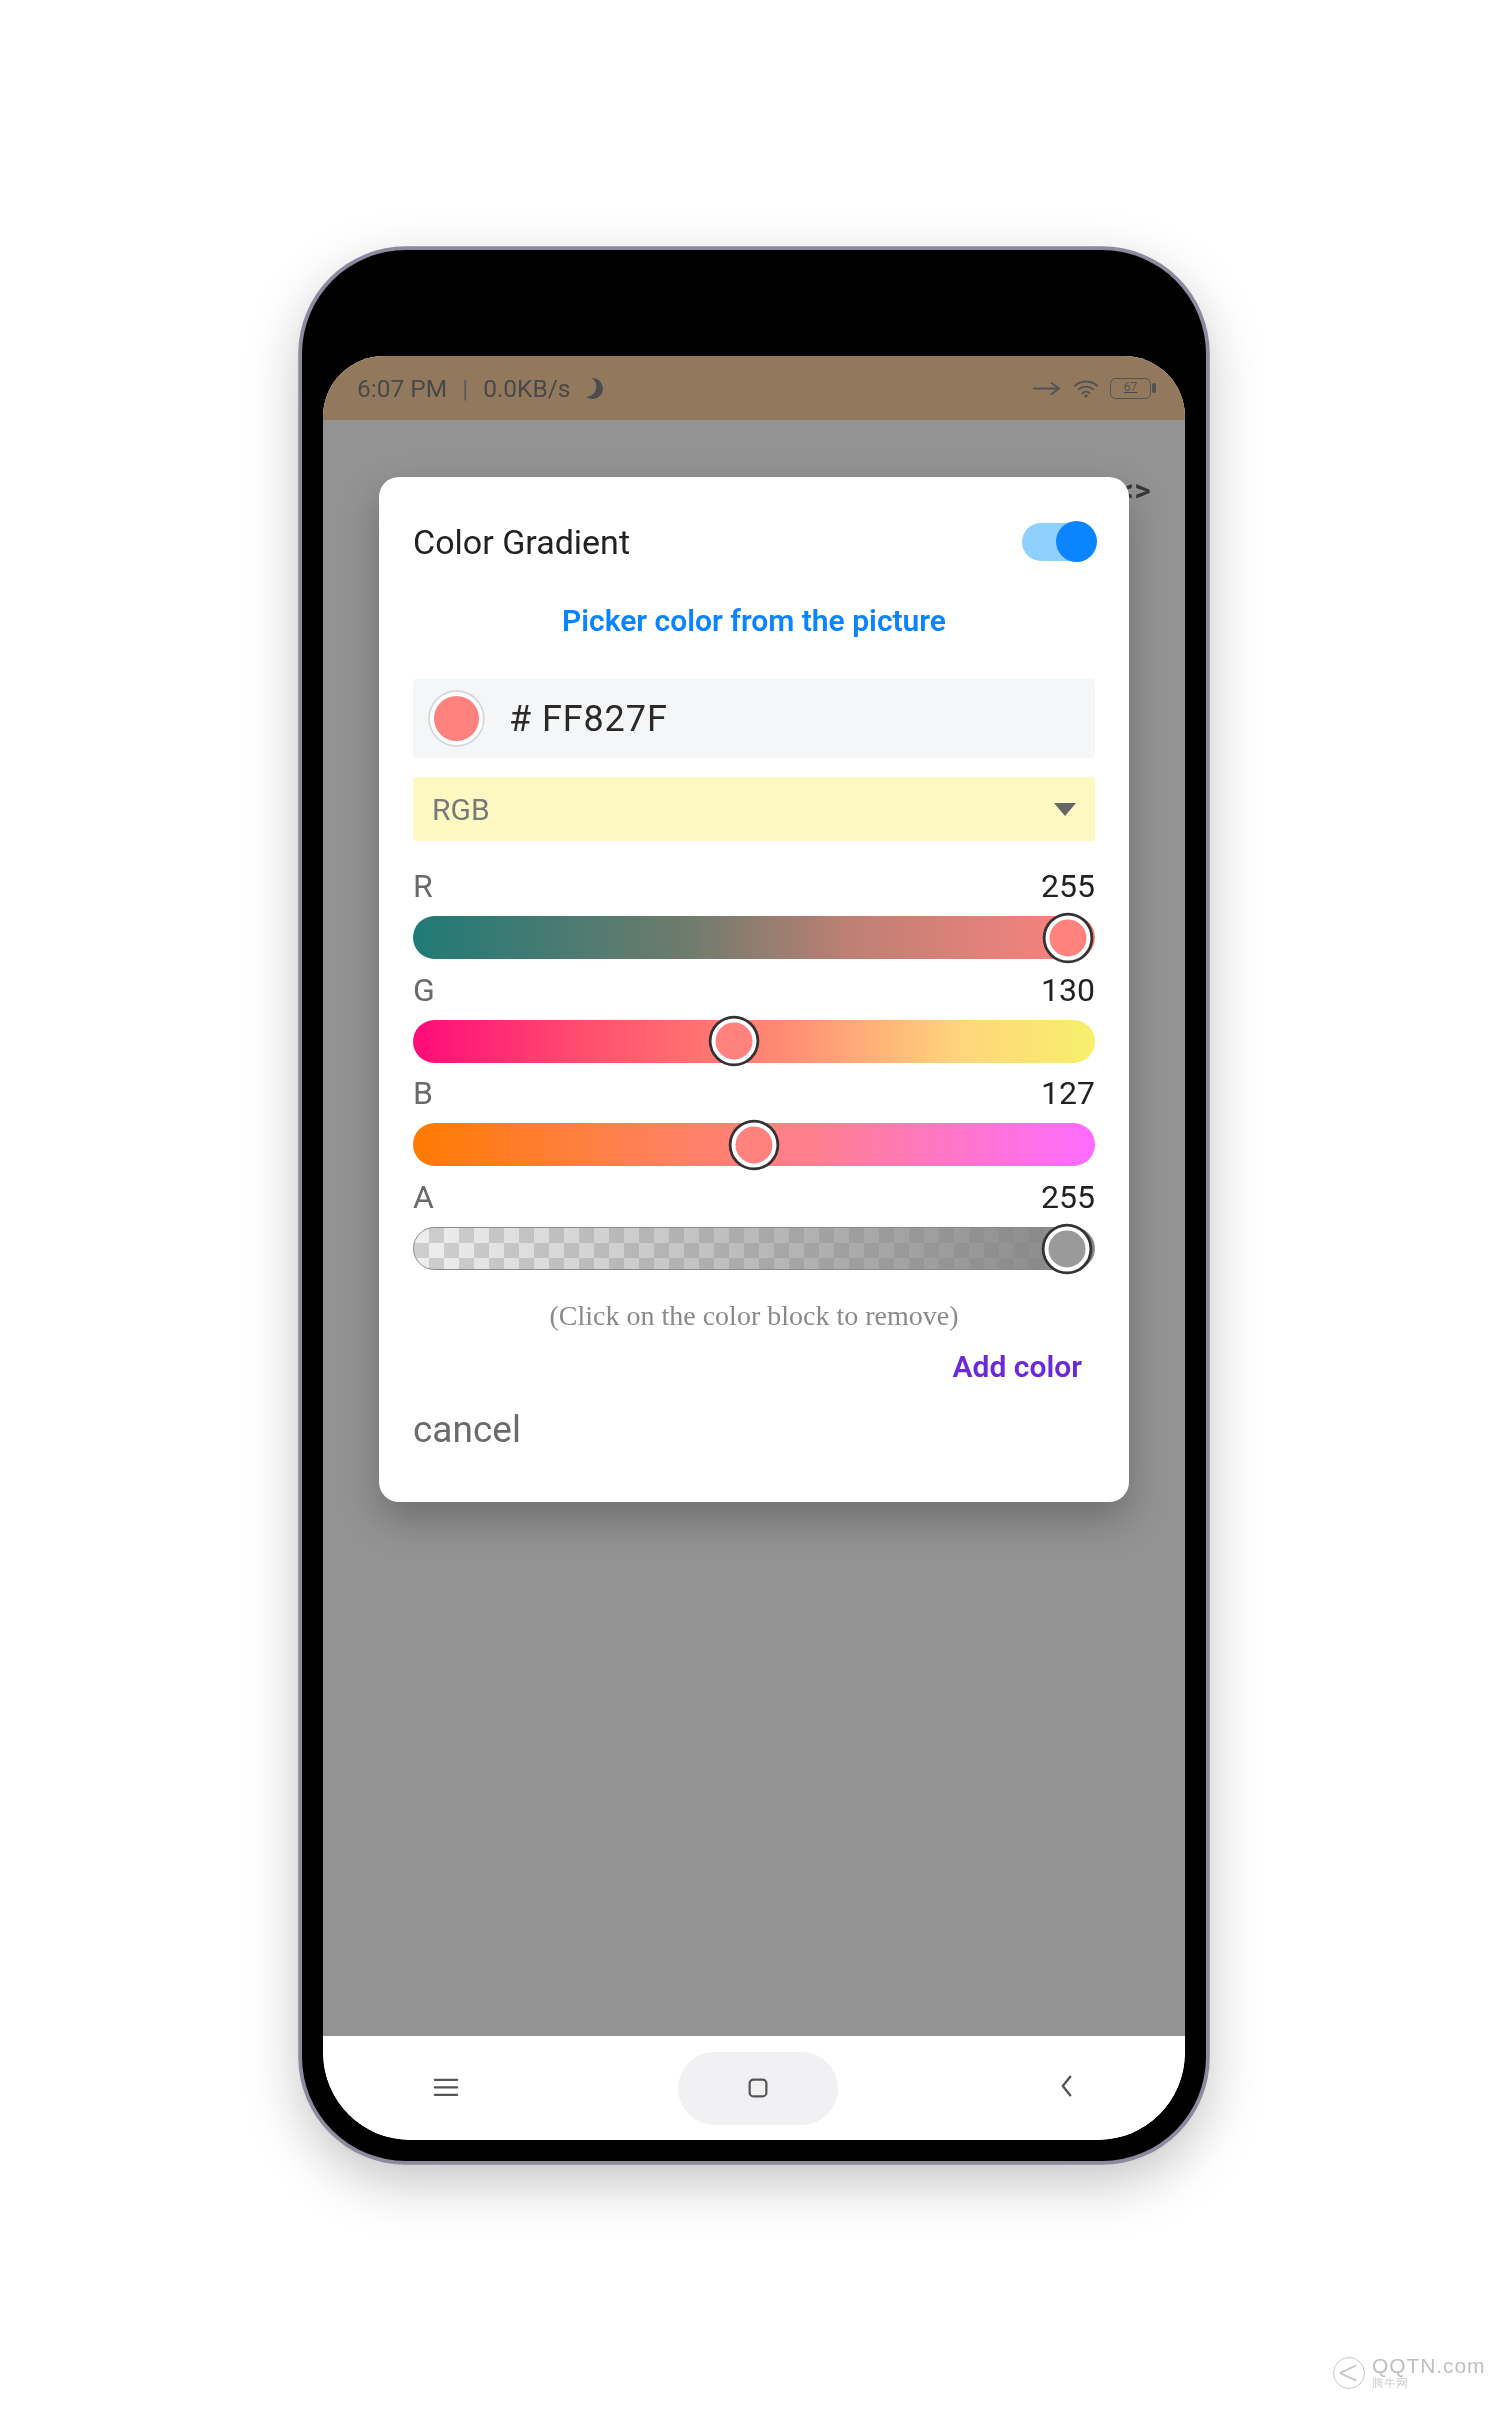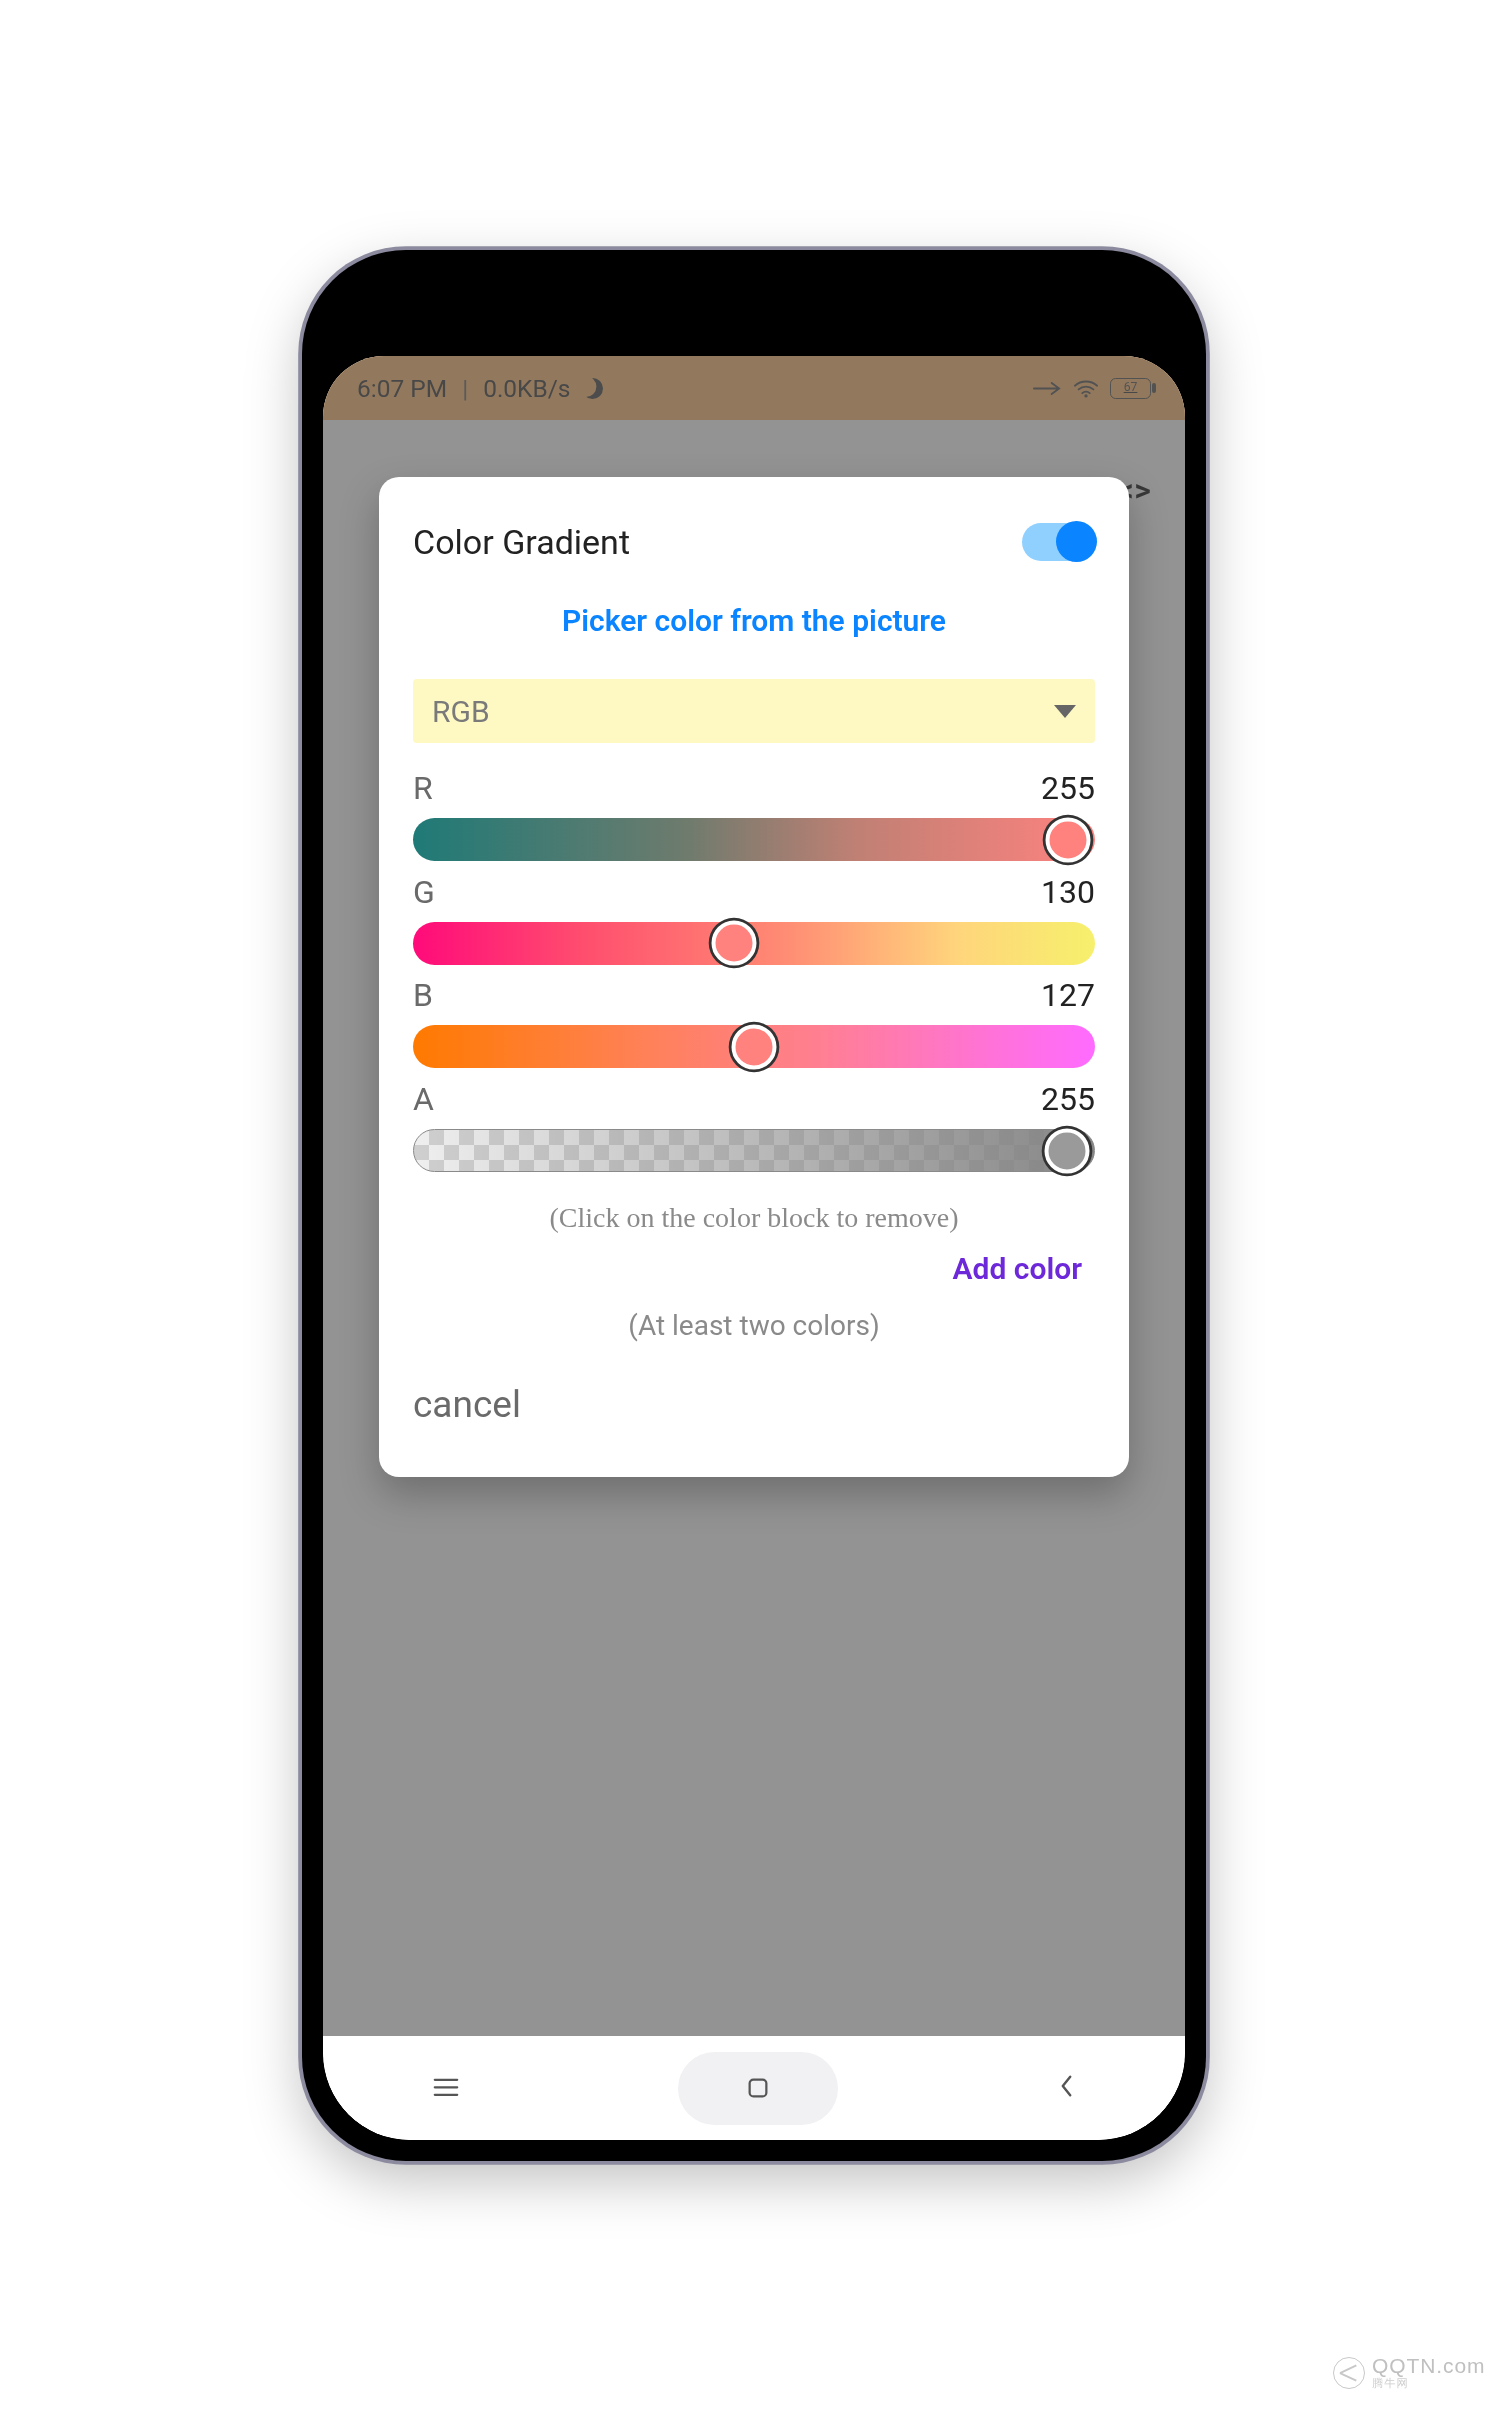--- a/index.html
+++ b/index.html
@@ -264,20 +264,24 @@
       <div class="dim-overlay"></div>
 
       <div class="dialog">
         <div class="dlg-header">
           <div class="dlg-title">Color Gradient</div>
           <div class="switch"></div>
         </div>
 
         <a class="picker-link">Picker color from the picture</a>
 
+        <div class="swatch-row">
+          <div class="swatch" style="background: rgb(255, 130, 127);"></div>
+          <div class="hex-value"># FF827F</div>
+        </div>
 
         <div class="select">
           <span>RGB</span>
           <span class="caret"></span>
         </div>
 
         <div class="channel">
           <div class="ch-row">
             <span>R</span>
             <span class="ch-val">255</span>
@@ -312,21 +316,20 @@
             <span>A</span>
             <span class="ch-val">255</span>
           </div>
           <div class="track track-a">
             <div class="thumb alpha" style="left: 96%;"></div>
           </div>
         </div>
 
         <div class="hint">(Click on the color block to remove)</div>
         <div class="add-color">Add color</div>
-        <div class="hint2">(At least two colors)</div>
 
         <div class="dlg-actions">
           <div class="btn btn-cancel">cancel</div>
         </div>
       </div>
 
       <div class="navbar">
         <div class="nav-glyph">
           <svg width="28" height="22.6" viewBox="0 0 30 24">
               <path d="M3 4h24M3 12h24M3 20h24" stroke="#555" stroke-width="2.4" stroke-linecap="round"></path>

